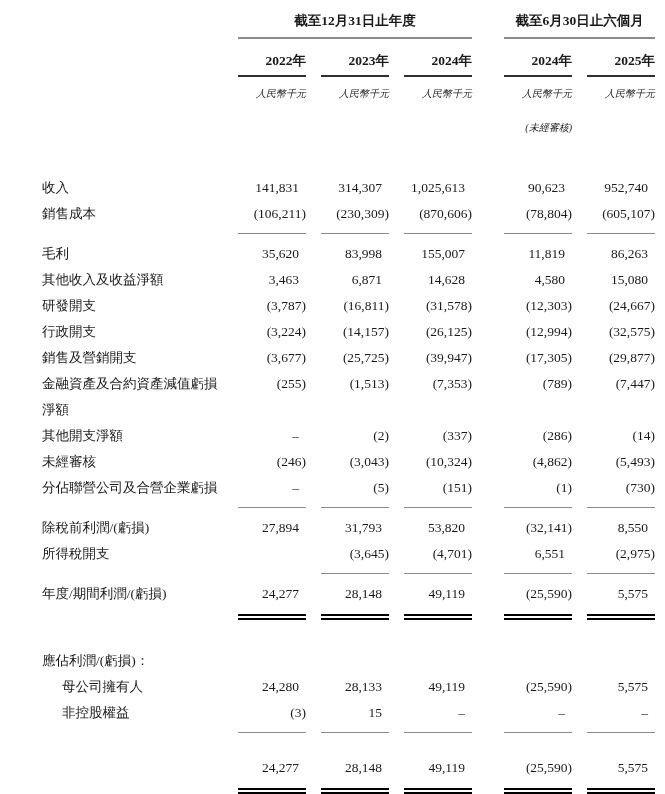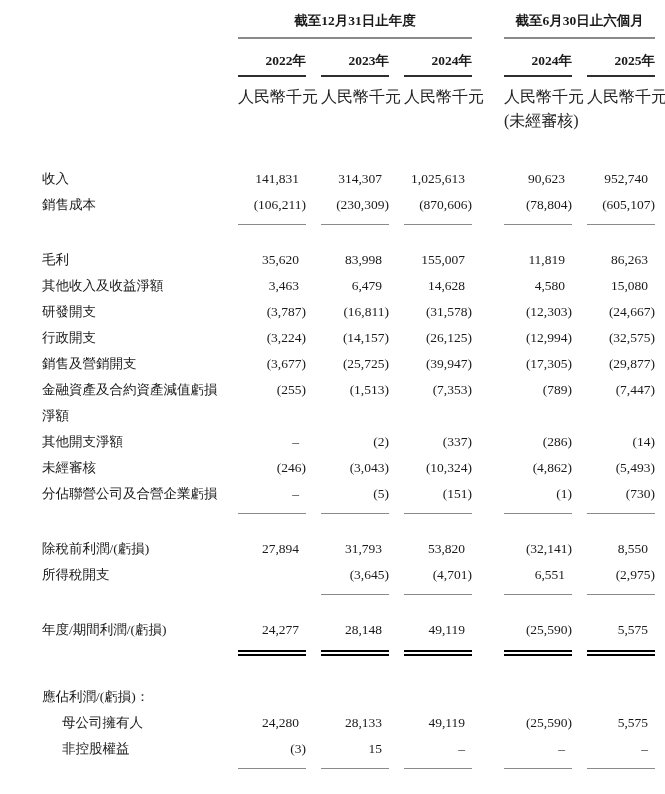--- a/index.html
+++ b/index.html
@@ -42,29 +42,29 @@
   .g1 { width: 234px; margin-left: 15px; }
   .g2 { width: 151px; margin-left: 32px; }
 
   .year-row { margin-top: 13px; }
   .yearhead {
     font-weight: bold;
     border-bottom: 2px solid #2f2f2f;
     padding-bottom: 5px;
   }
   .unit-row { margin-top: 10px; }
-  .unit, .note { font-size: 16px; color: #222; }
-  .note-row { margin-top: 3px; min-height: 20px; }
+  .unit, .note { font-style: italic; font-size: 10px; color: #222; }
+  .note-row { margin-top: 20px; min-height: 20px; }
 
   
   .tbody { margin-top: 34px; }
   .body-row { line-height: 26px; }
   .cell.rule { border-bottom: 1px solid #8a8a8a; padding-bottom: 6px; }
   .cell.dbl  { border-bottom: 6px double #000000; padding-bottom: 7px; }
-  .gap-sm { margin-top: 22px; }
+  .gap-sm { margin-top: 7px; }
   .gap-md { margin-top: 22px; }
   .gap-lg { margin-top: 28px; }
 </style>
 </head>
 <body>
 
 <div class="page">
 
   <div class="row group-row">
     <div class="label"></div>
@@ -124,21 +124,21 @@
         <div class="label bold">毛利</div>
         <div class="cell c1 bold pos">35,620</div>
         <div class="cell c2 bold pos">83,998</div>
         <div class="cell c3 bold pos">155,007</div>
         <div class="cell c4 bold pos">11,819</div>
         <div class="cell c5 bold pos">86,263</div>
       </div>
       <div class="row body-row">
         <div class="label">其他收入及收益淨額</div>
         <div class="cell c1 pos">3,463</div>
-        <div class="cell c2 pos">6,479</div>
+        <div class="cell c2 pos">6,871</div>
         <div class="cell c3 pos">14,628</div>
         <div class="cell c4 pos">4,580</div>
         <div class="cell c5 pos">15,080</div>
       </div>
       <div class="row body-row">
         <div class="label">研發開支</div>
         <div class="cell c1">(3,787)</div>
         <div class="cell c2">(16,811)</div>
         <div class="cell c3">(31,578)</div>
         <div class="cell c4">(12,303)</div>

